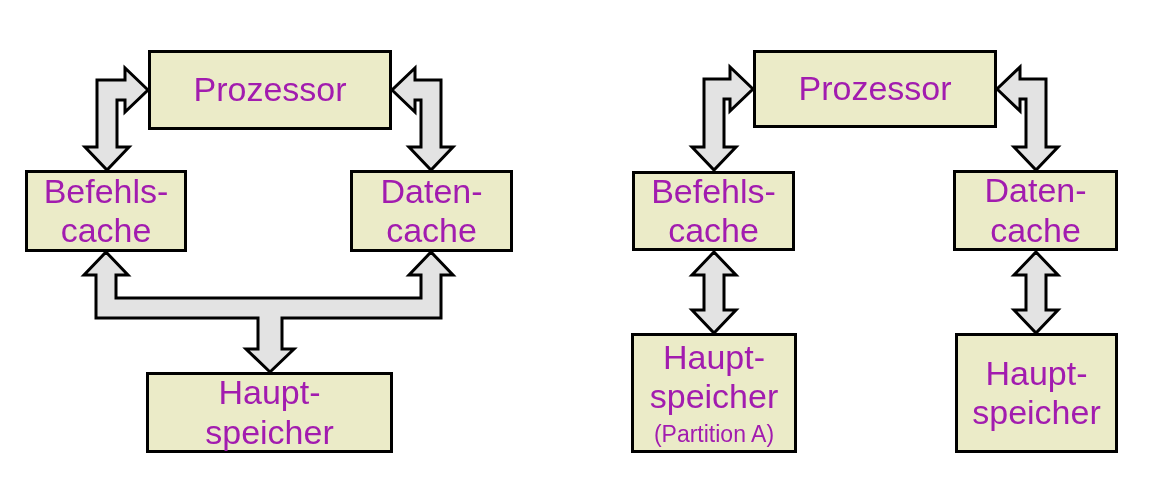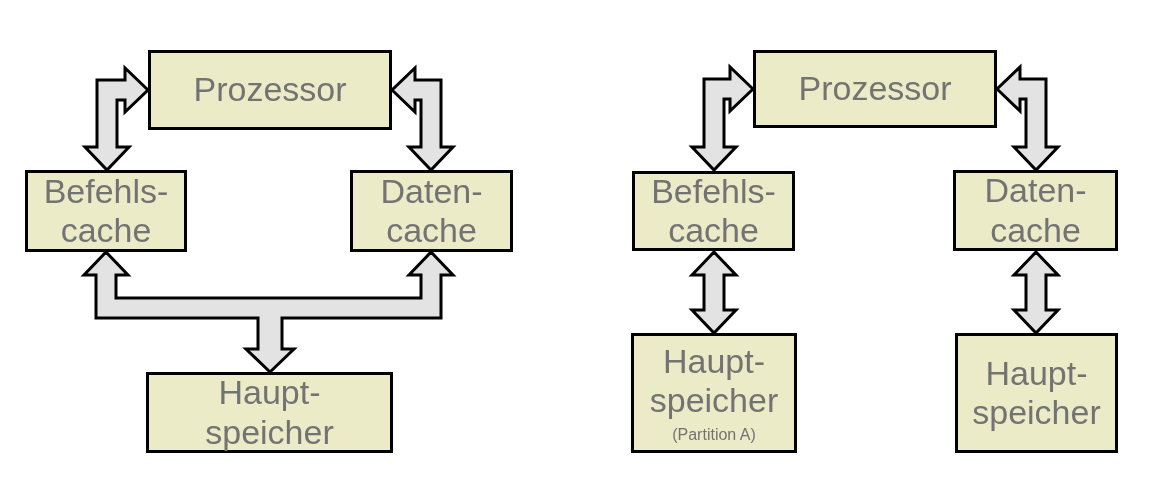--- a/index.html
+++ b/index.html
@@ -2,21 +2,21 @@
 <html style="--background: #ffffff; --box-fill: #ebebc8; --box-border: #000000; --arrow-fill: #e3e3e3; --arrow-outline: #000000;"><head>
 <meta charset="utf-8">
 <style>
   html, body { margin: 0; padding: 0; background: #fff; }
   .canvas {
     position: relative;
     width: 1161px;
     height: 498px;
     background: var(--background, #ffffff);
     font-family: "Liberation Sans", sans-serif;
-    color: #737373;
+    color: #a21caf;
     overflow: hidden;
   }
   .arrow-layer { position: absolute; left: 0; top: 0; width: 1161px; height: 498px; }
   .arrow {
     fill: var(--arrow-fill, #e3e3e3);
     stroke: var(--arrow-outline, #000000);
     stroke-width: 3;
     stroke-linejoin: miter;
   }
   .node {
@@ -26,21 +26,21 @@
     background: var(--box-fill, #ebebc8);
     display: flex;
     flex-direction: column;
     align-items: center;
     justify-content: center;
     text-align: center;
     font-size: 34px;
     line-height: 1.15;
     white-space: nowrap;
   }
-  .node .note { font-size: 16px; line-height: 1.1; margin-top: 6px; }
+  .node .note { font-size: 23px; line-height: 1.1; margin-top: 6px; }
 
   
   .p-left  { left: 148px; top: 50px;  width: 244px; height: 80px; }
   .bc-left { left: 25px;  top: 170px; width: 162px; height: 82px; }
   .dc-left { left: 350px; top: 170px; width: 163px; height: 82px; }
   .hs-left { left: 146px; top: 372px; width: 247px; height: 81px; }
 
   
   .p-right  { left: 753px; top: 50px;  width: 244px; height: 78px; }
   .bc-right { left: 632px; top: 171px; width: 163px; height: 80px; }

